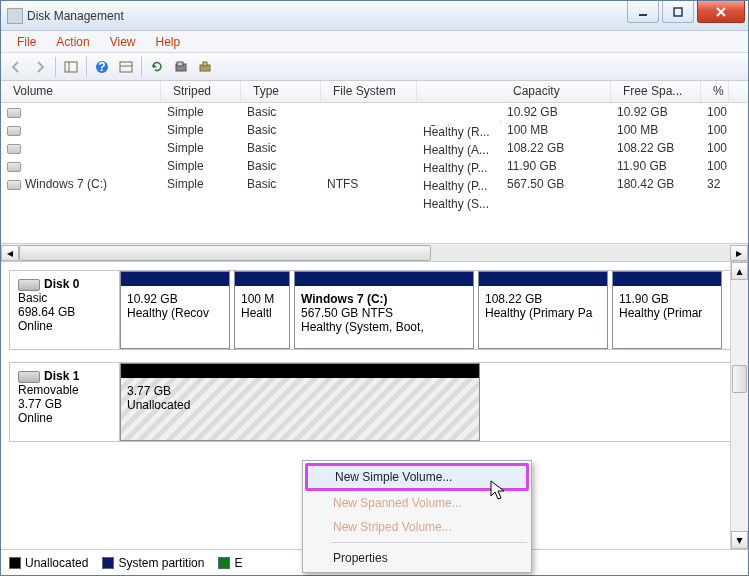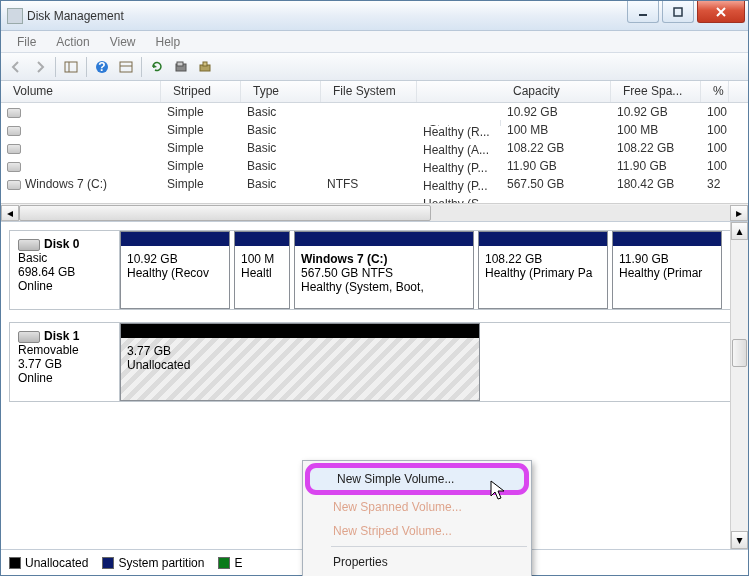--- a/index.html
+++ b/index.html
@@ -11,42 +11,42 @@
   .titlebar .title { flex: 1; font-size: 12px; color: #333; padding-left: 4px; }
   .title-icon { width: 16px; height: 16px; background: #cfd8e2; border: 1px solid #9aa; }
   .ctrl-btns { display: flex; height: 100%; }
   .ctrl-btn { width: 32px; height: 22px; margin-top: 0; display: flex; align-items: center; justify-content: center; border: 1px solid #9fb4c9; border-top: none; background: linear-gradient(#f7fbff,#dbe7f4); border-radius: 0 0 3px 3px; margin-right: 3px; }
   .ctrl-btn.close { width: 48px; background: linear-gradient(#f3a090,#d9533a 45%,#c43a22); border-color: #a03020; }
   .ctrl-btn svg { display: block; }
   .ctrl-btn.close svg path { stroke: #fff; }
 
   
   .menubar { height: 22px; display: flex; align-items: center; padding: 0 6px; background: #f4f6f9; border-bottom: 1px solid #d6dde6; }
-  .menubar span { padding: 2px 10px; color: #737373; }
+  .menubar span { padding: 2px 10px; color: #c2410c; }
 
   
   .toolbar { height: 28px; display: flex; align-items: center; padding: 0 4px; background: linear-gradient(#fbfcfd,#e8edf3); border-bottom: 1px solid #c4cdd7; gap: 2px; }
   .tb-btn { width: 22px; height: 22px; display: flex; align-items: center; justify-content: center; border: 1px solid transparent; border-radius: 2px; }
   .tb-sep { width: 1px; height: 20px; background: #c0c8d0; margin: 0 2px; }
   .tb-btn svg { display: block; }
   .disabled { opacity: 0.45; }
 
   
   .vol-container { border-bottom: 1px solid #c4cdd7; }
   .vol-header { display: flex; height: 22px; background: linear-gradient(#fdfdfe,#eef1f5); border-bottom: 1px solid #d0d6dd; }
   .vcol { padding: 3px 12px; border-right: 1px solid #e0e4e9; color: #333; white-space: nowrap; overflow: hidden; }
   .c-vol { width: 160px; }
   .c-lay { width: 80px; }
   .c-typ { width: 80px; }
   .c-fs  { width: 96px; }
   .c-sta { width: 84px; margin-top: 39px; }
   .c-cap { width: 110px; }
   .c-fre { width: 90px; }
   .c-pct { width: 28px; }
-  .vol-body { height: 100px; overflow: hidden; }
+  .vol-body { height: 140px; overflow: hidden; }
   .vrow { display: flex; height: 18px; align-items: center; }
   .vrow .vcol { border-right: 1px solid transparent; padding: 1px 6px; }
   .drive-ic { display: inline-block; width: 14px; height: 10px; background: linear-gradient(#e8e8e8,#c8c8c8); border: 1px solid #999; border-radius: 2px; margin-right: 4px; vertical-align: middle; }
   .hscroll { height: 18px; background: #f0f0f0; border-top: 1px solid #d0d0d0; display: flex; align-items: center; }
   .hscroll .arrow { width: 18px; height: 16px; background: linear-gradient(#fdfdfd,#e4e4e4); border: 1px solid #b8b8b8; display:flex;align-items:center;justify-content:center;}
   .hscroll .track { flex: 1; height: 16px; background: #eaeaea; position: relative; }
   .hscroll .thumb { position: absolute; left: 0; top: 0; width: 58%; height: 100%; background: linear-gradient(#f6f6f6,#dcdcdc); border: 1px solid #b0b0b0; border-radius: 2px; }
 
   
   .diskpane { flex: 1; padding: 8px; background: #fff; position: relative; overflow: hidden; }
@@ -68,21 +68,21 @@
   
   .legend { height: 26px; border-top: 1px solid #c4cdd7; display: flex; align-items: center; padding: 0 8px; gap: 14px; background: #fff; }
   .legend .sw { width: 12px; height: 12px; border: 1px solid #666; display:inline-block; margin-right:4px; vertical-align:middle;}
   .sw-black { background:#000; }
   .sw-blue  { background:#0a1a6b; }
   .sw-green { background:#0a7a1a; }
 
   
   .ctxmenu { position: absolute; left: 302px; top: 460px; width: 230px; background: #f6f6f6; border: 1px solid #a9b2bc; box-shadow: 2px 3px 6px rgba(0,0,0,0.3); padding: 2px; z-index: 50; }
   .ctxmenu .item { padding: 5px 20px 5px 28px; color: #222; position: relative; }
-  .ctxmenu .item.hover { background: #e5effa; border: 5px solid #d946ef; padding: 4px 19px 4px 27px; border-radius:11px; }
+  .ctxmenu .item.hover { background: #e5effa; border: 3px solid #d946ef; padding: 4px 19px 4px 27px; border-radius:2px; }
   .ctxmenu .item.disabled { color: #c2410c; }
   .ctxmenu .sep { height: 1px; background: #d0d4da; margin: 3px 2px 3px 26px; }
   .cursor { position:absolute; left: 490px; top: 480px; z-index:60; pointer-events:none;}
 </style>
 </head>
 <body>
 
 <div class="window">
 
   <div class="titlebar">

